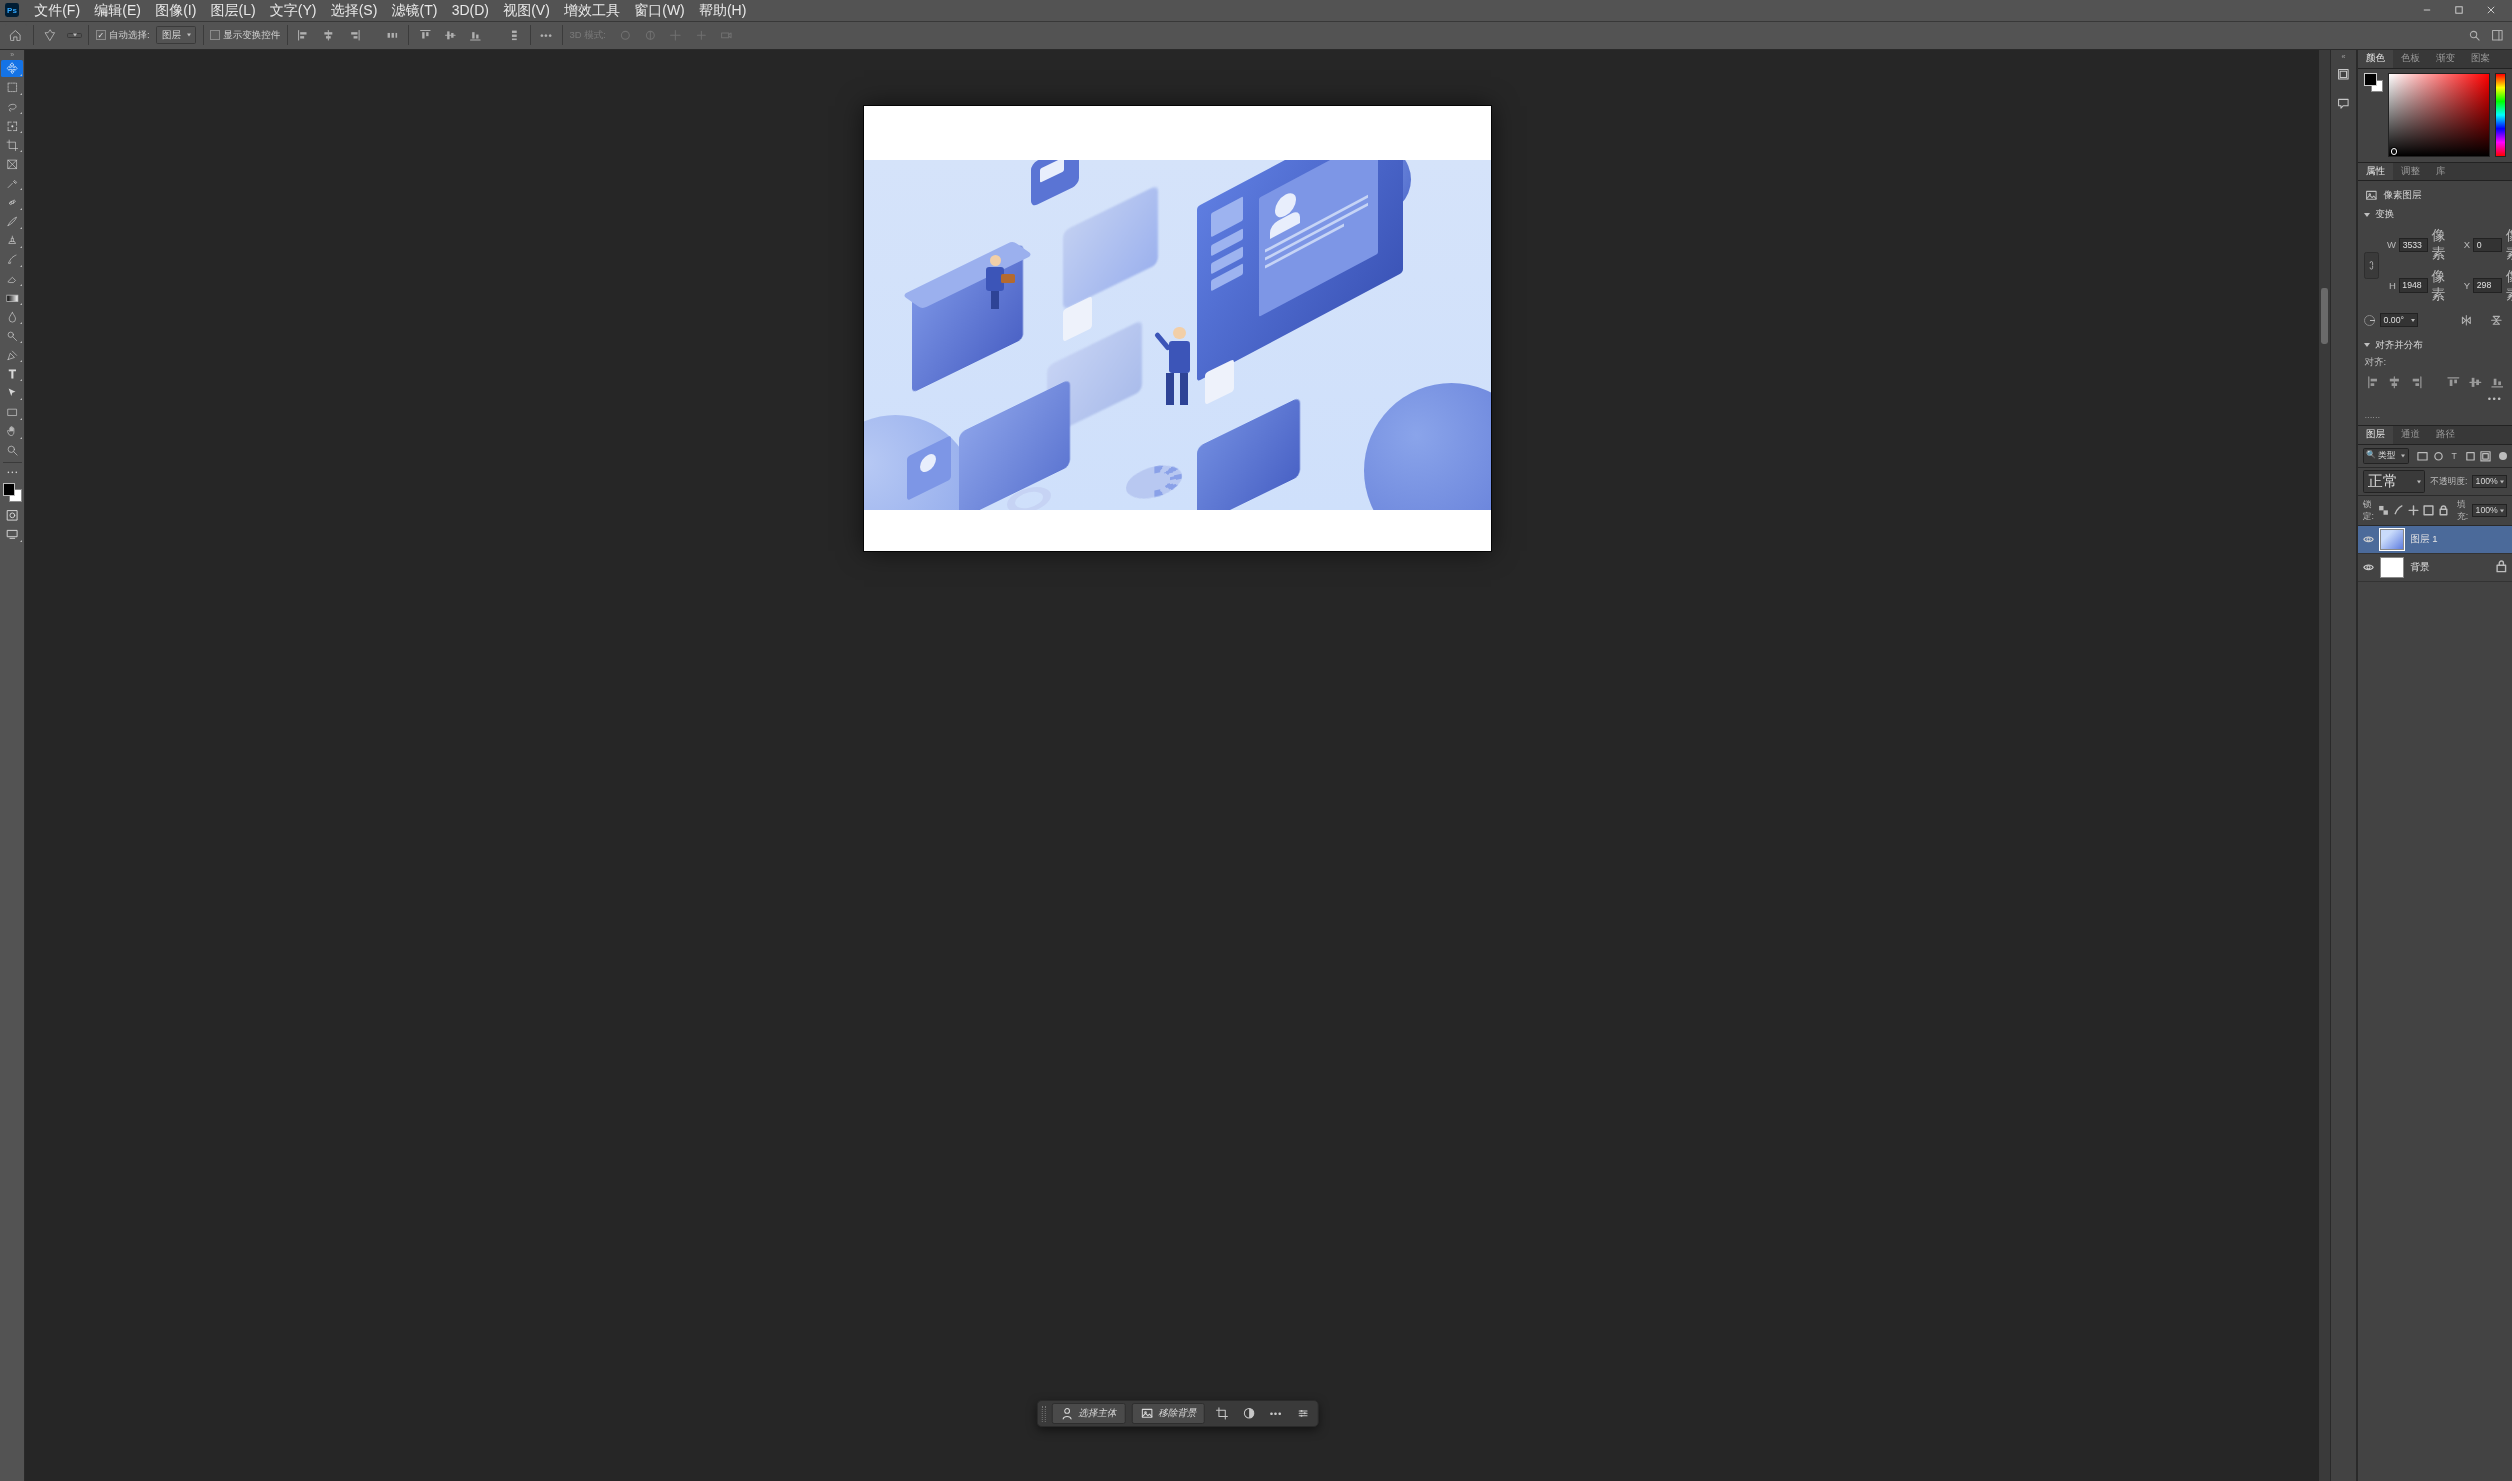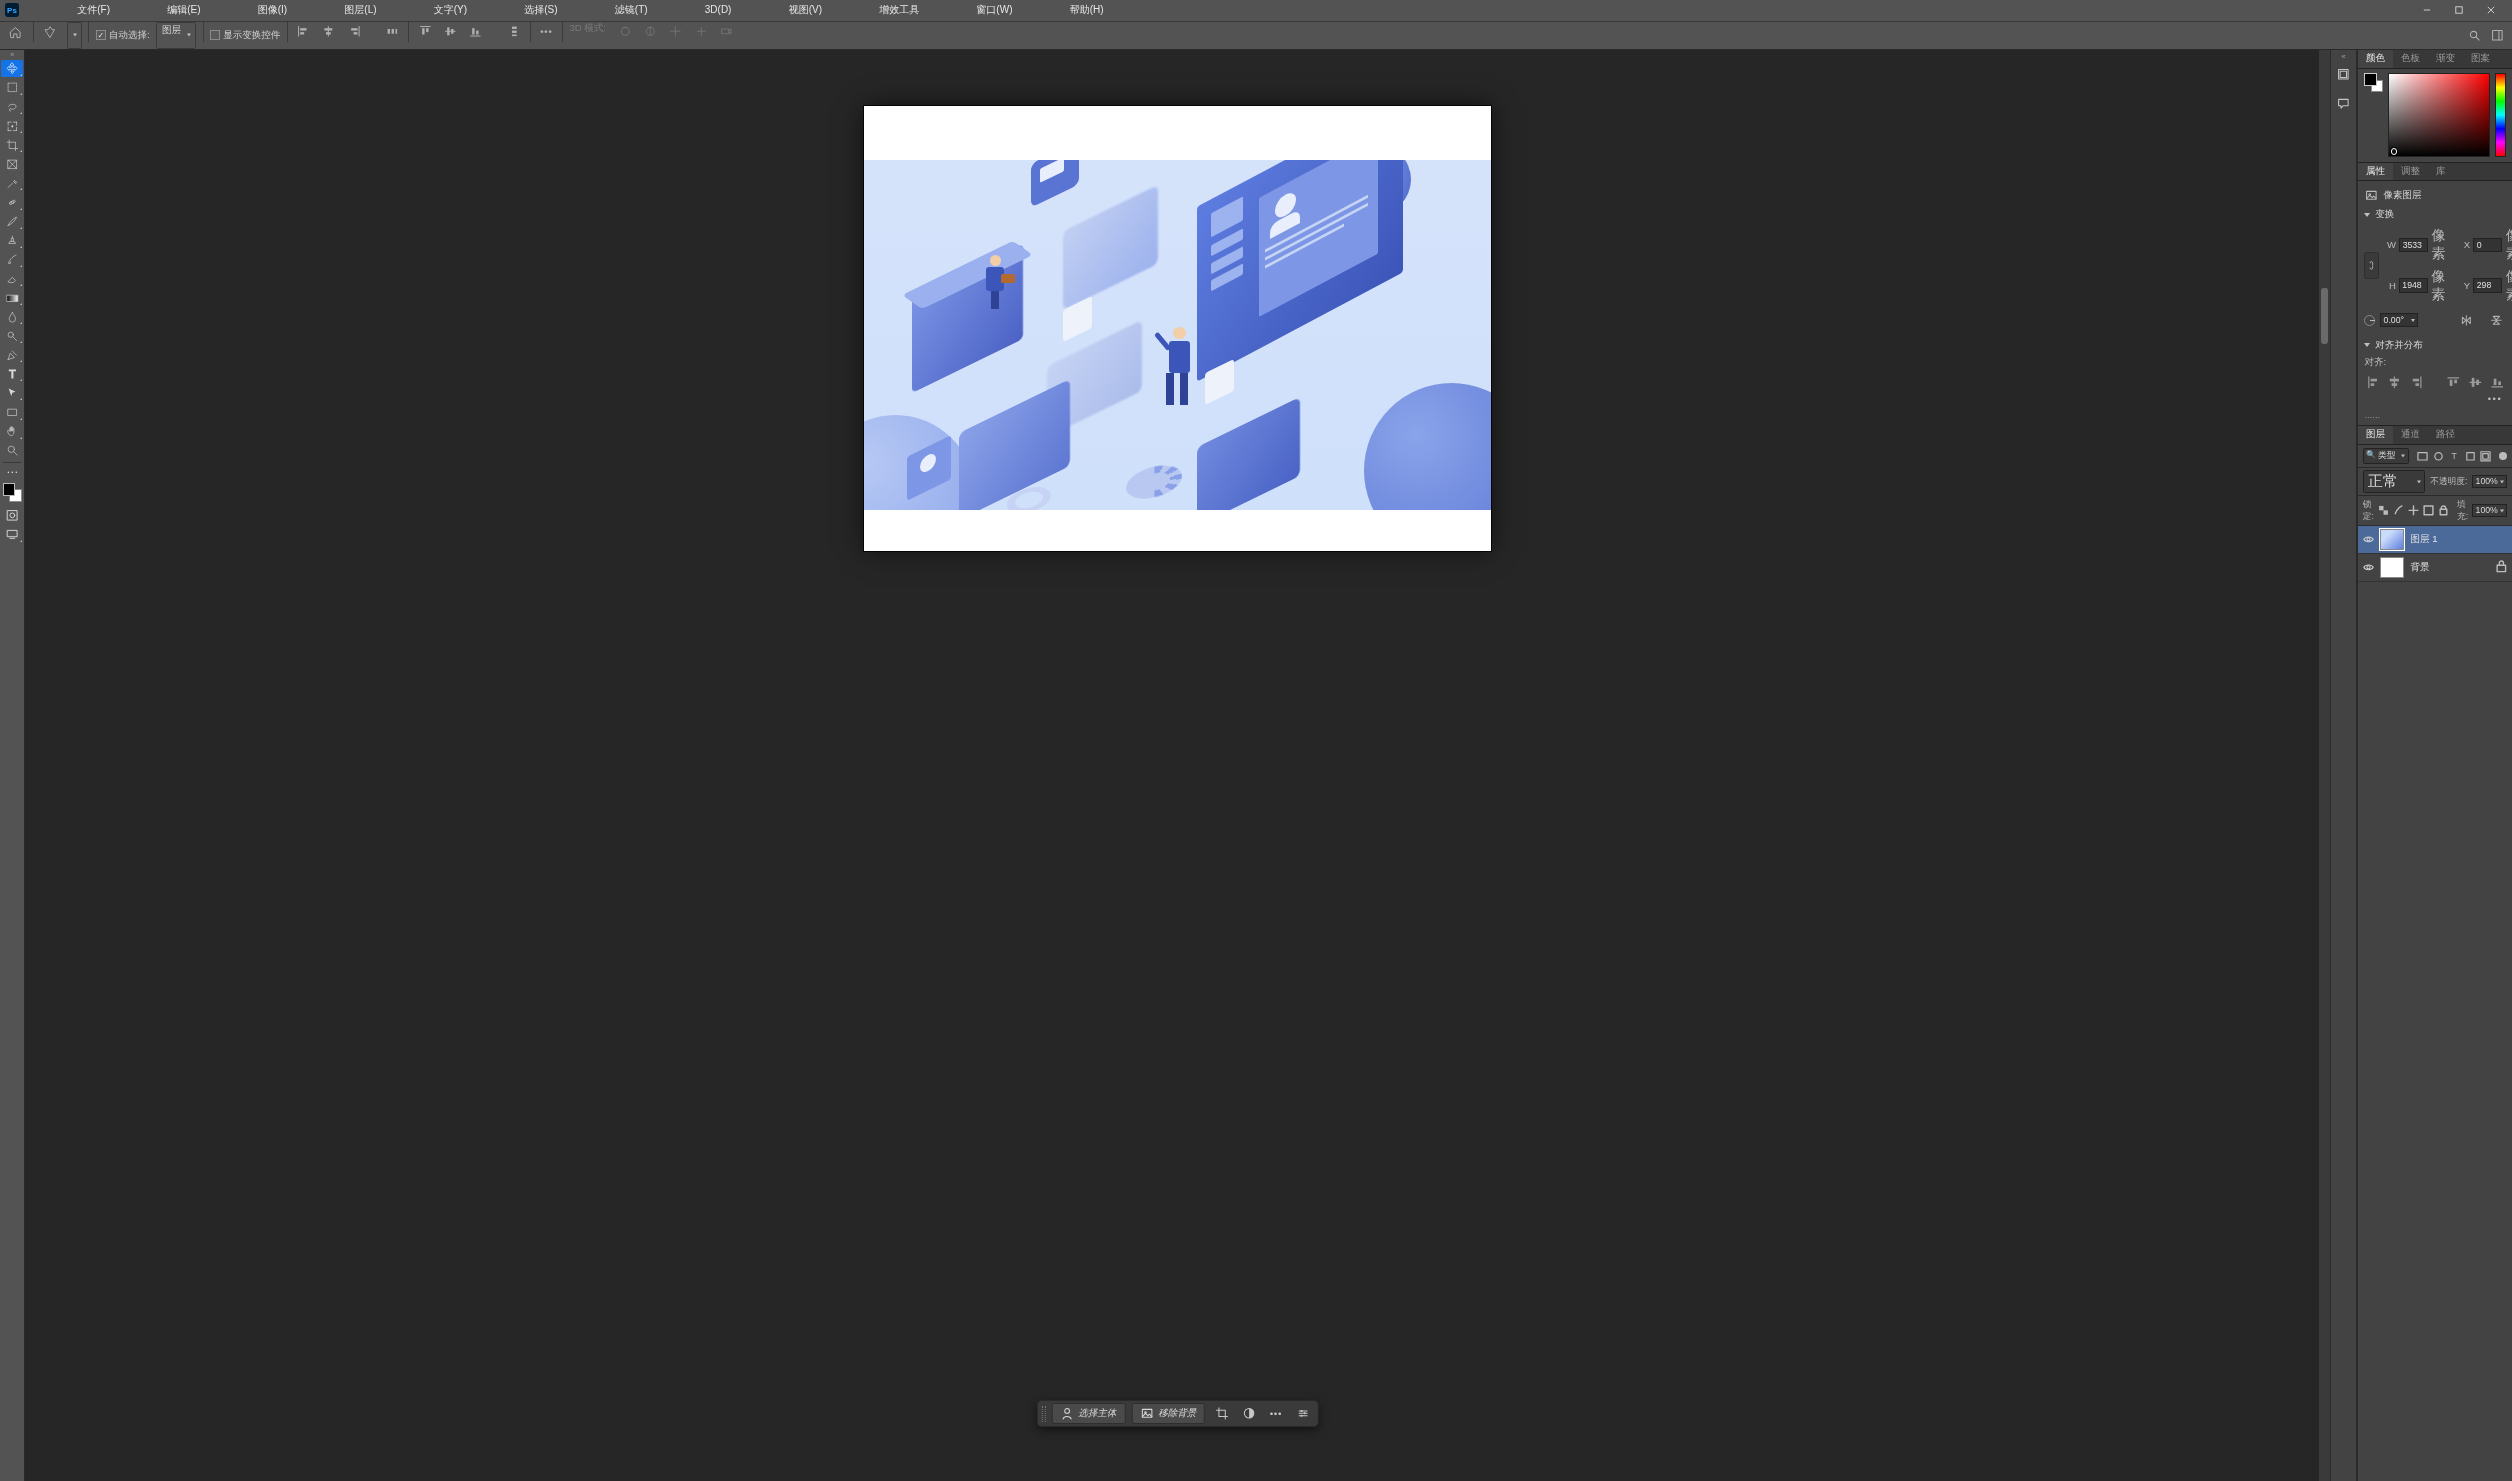--- a/index.html
+++ b/index.html
@@ -2,27 +2,27 @@
 <html><head>
 <meta charset="utf-8">
 <style>
   * { margin:0; padding:0; box-sizing:border-box; font-family:"Microsoft YaHei","Segoe UI",sans-serif; -webkit-user-select:none; }
   html,body { width:100%; height:100%; background:#323232; color:#d8d8d8; font-size:9.5px; overflow:hidden; }
   .app { display:flex; flex-direction:column; height:100%; }
 
   
   .menubar { height:20.6px; background:#535353; display:flex; align-items:center; padding:0 4.8px; gap:0; }
   .menubar .ps-badge { width:14.3px; height:14.3px; background:#001d34; border-radius:2.4px; display:flex; align-items:center; justify-content:center; font-size:8px; font-weight:bold; color:#31a8ff; margin-right:8px; }
-  .menubar .menu-item { padding:0 7.1px; height:20.6px; line-height:20.6px; color:#e8e8e8; font-size:10px; cursor:default;margin-left:43px; }
+  .menubar .menu-item { padding:0 7.1px; height:20.6px; line-height:20.6px; color:#e8e8e8; font-size:14px; cursor:default; }
   .menubar .spacer { flex:1; }
   .menubar .win-btn { width:32px; height:20.6px; display:flex; align-items:center; justify-content:center; color:#c8c8c8; }
   .menubar .win-btn svg { width:8px; height:8px; stroke:#d0d0d0; fill:none; stroke-width:1.2; }
 
   
-  .optbar { height:29px; background:#535353; border-top:0.8px solid #383838; border-bottom:0.8px solid #2a2a2a; display:flex; padding:0 4.8px; gap:6.4px; }
+  .optbar { height:29px; background:#535353; border-top:0.8px solid #383838; border-bottom:0.8px solid #2a2a2a; display:flex; align-items:center; padding:0 4.8px; gap:6.4px; }
   .home-btn { width:22px; height:22px; display:flex; align-items:center; justify-content:center; background:#535353; border:0.8px solid transparent; border-radius:1.6px; }
   .opt-sep { width:0.8px; height:20.6px; background:#3b3b3b; }
   .opt-icon { width:20.6px; height:20.6px; display:flex; align-items:center; justify-content:center; color:#cfcfcf; }
   .opt-label { color:#d0d0d0; font-size:9.5px; }
   .opt-check { display:flex; align-items:center; gap:3.2px; }
   .opt-check .box { width:10.3px; height:10.3px; border:0.8px solid #8a8a8a; background:#5a5a5a; display:flex; align-items:center; justify-content:center; }
   .opt-check .box.checked::after { content:"✓"; font-size:8px; color:#e8e8e8; }
   .opt-select { background:#535353; border:0.8px solid #3a3a3a; color:#d8d8d8; padding:1.6px 14.3px 1.6px 4.8px; border-radius:1.6px; font-size:9.5px; position:relative; }
   .opt-select::after { content:""; position:absolute; right:4px; top:50%; width:0; height:0; border-left:2.4px solid transparent; border-right:2.4px solid transparent; border-top:3.2px solid #c0c0c0; transform:translateY(-50%); }
   .opt-iconbtn { width:19px; height:19px; display:flex; align-items:center; justify-content:center; color:#b0b0b0; }

